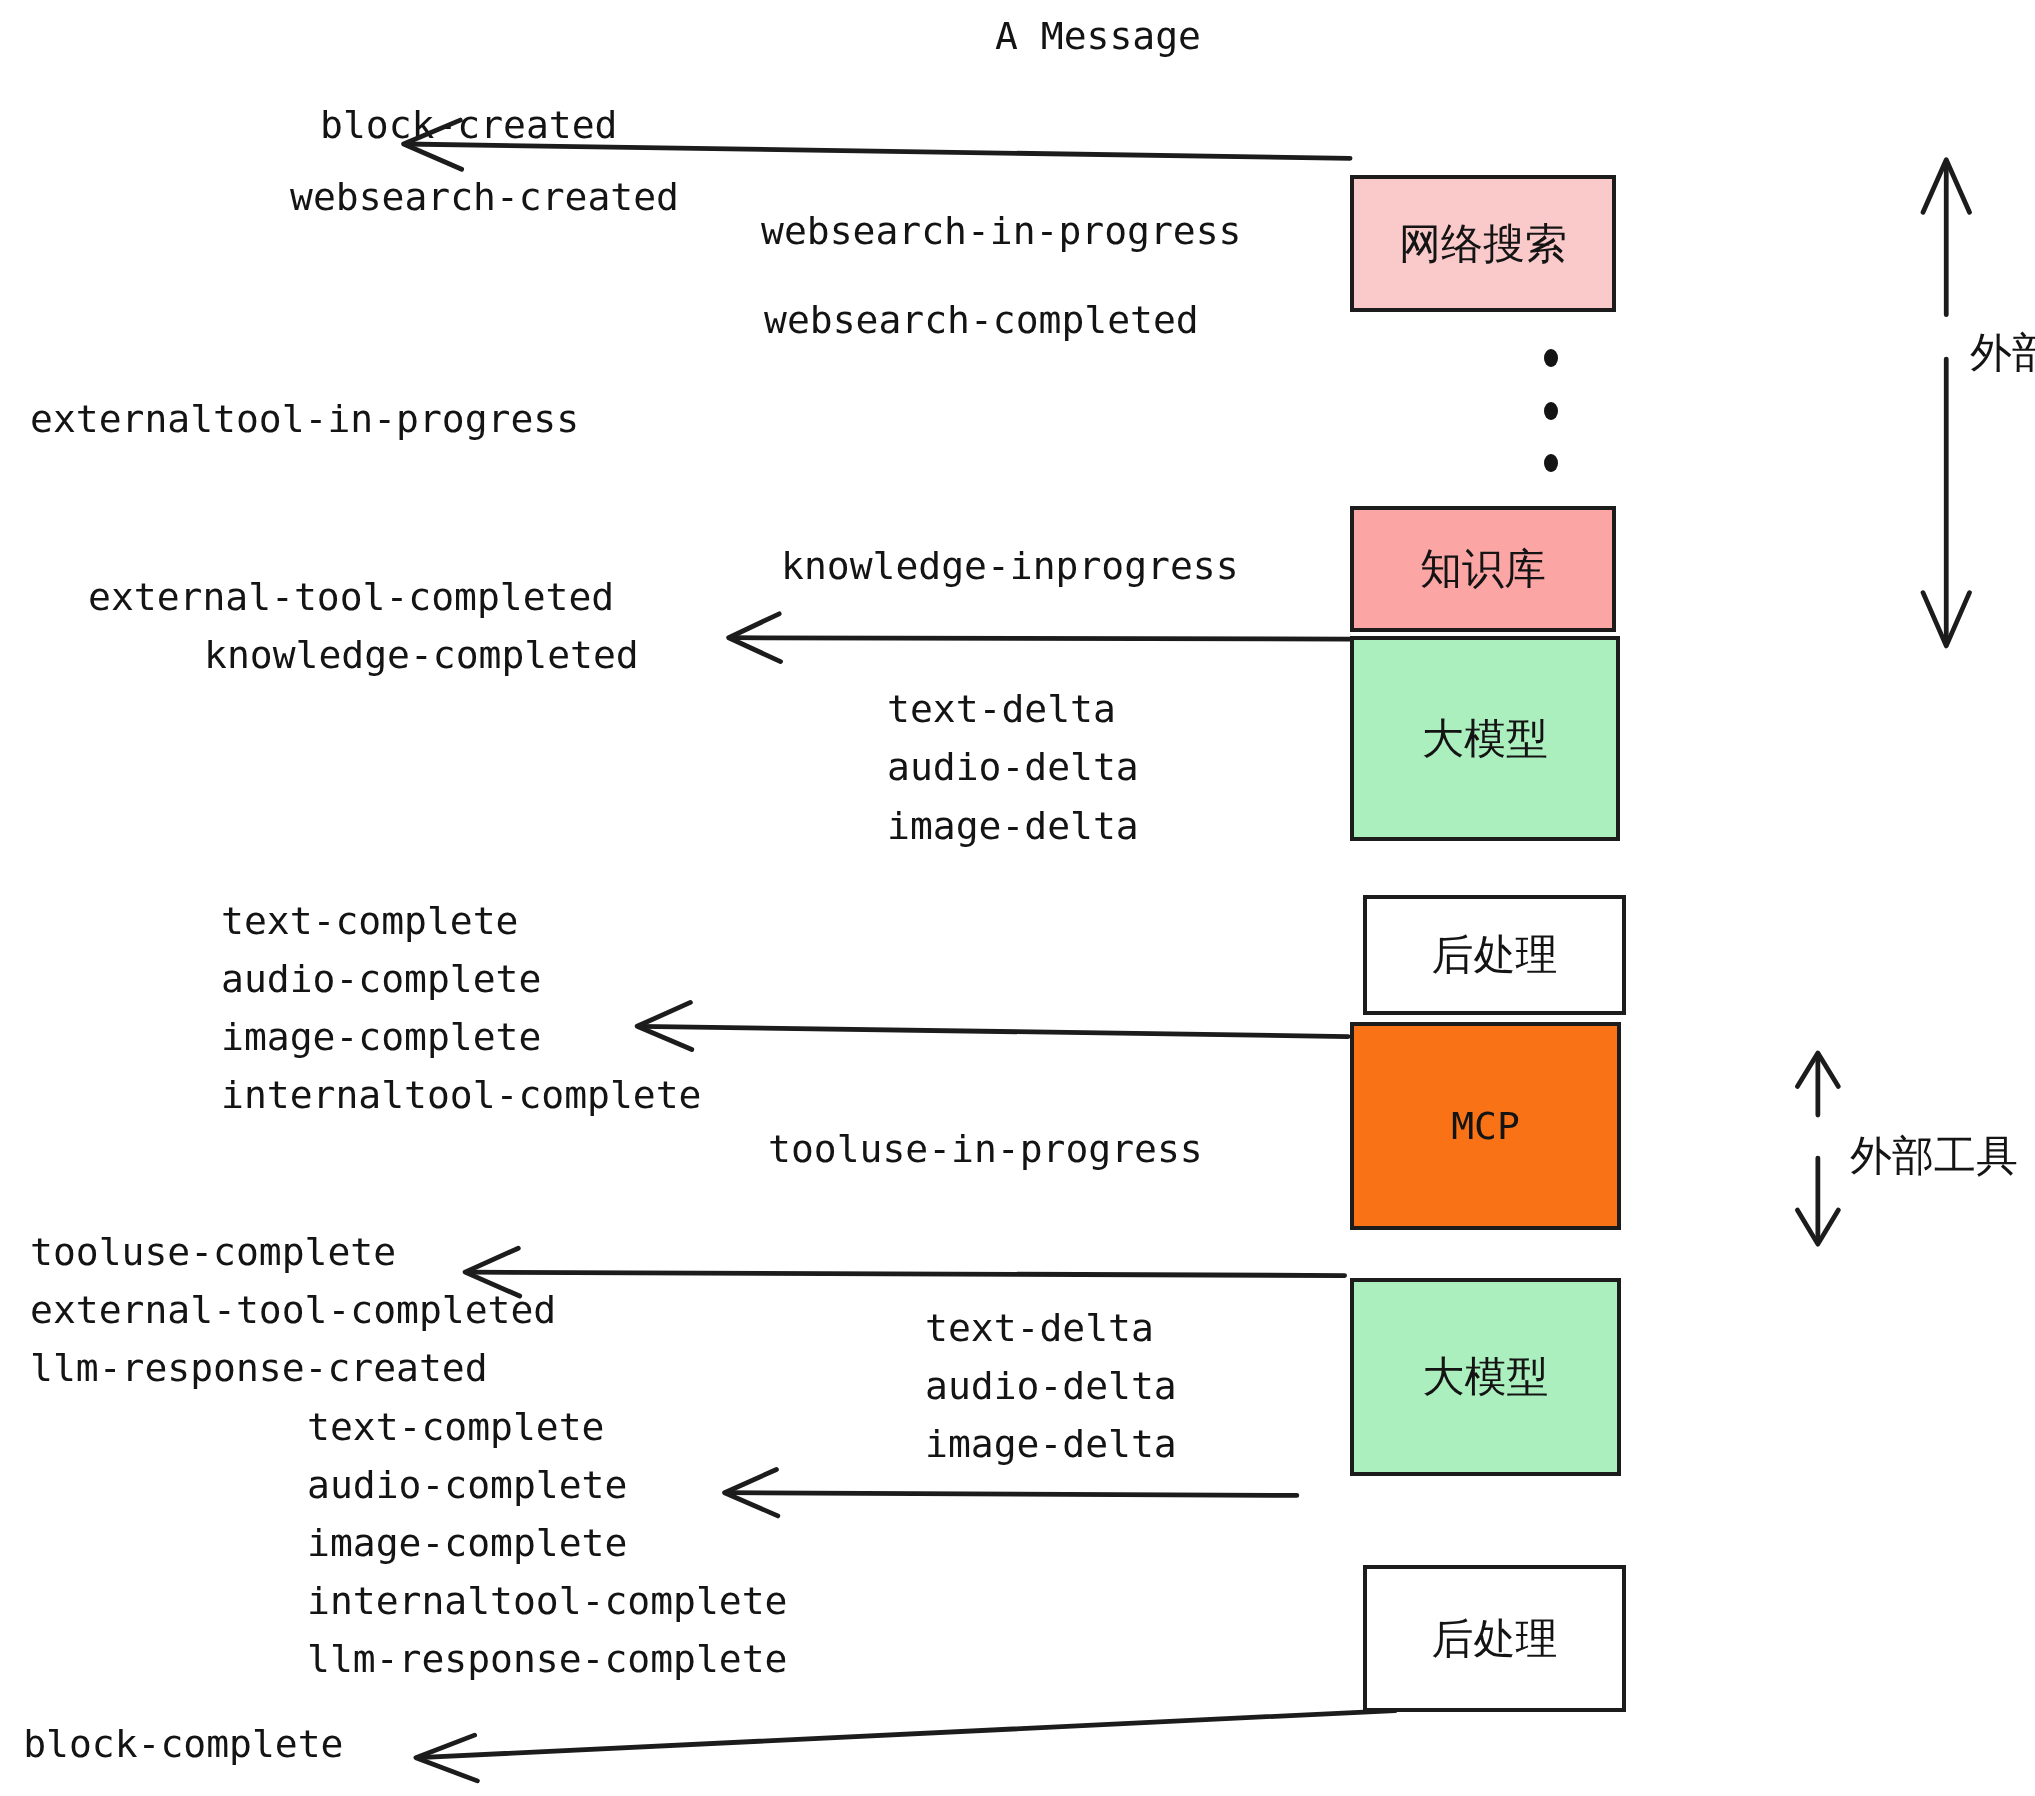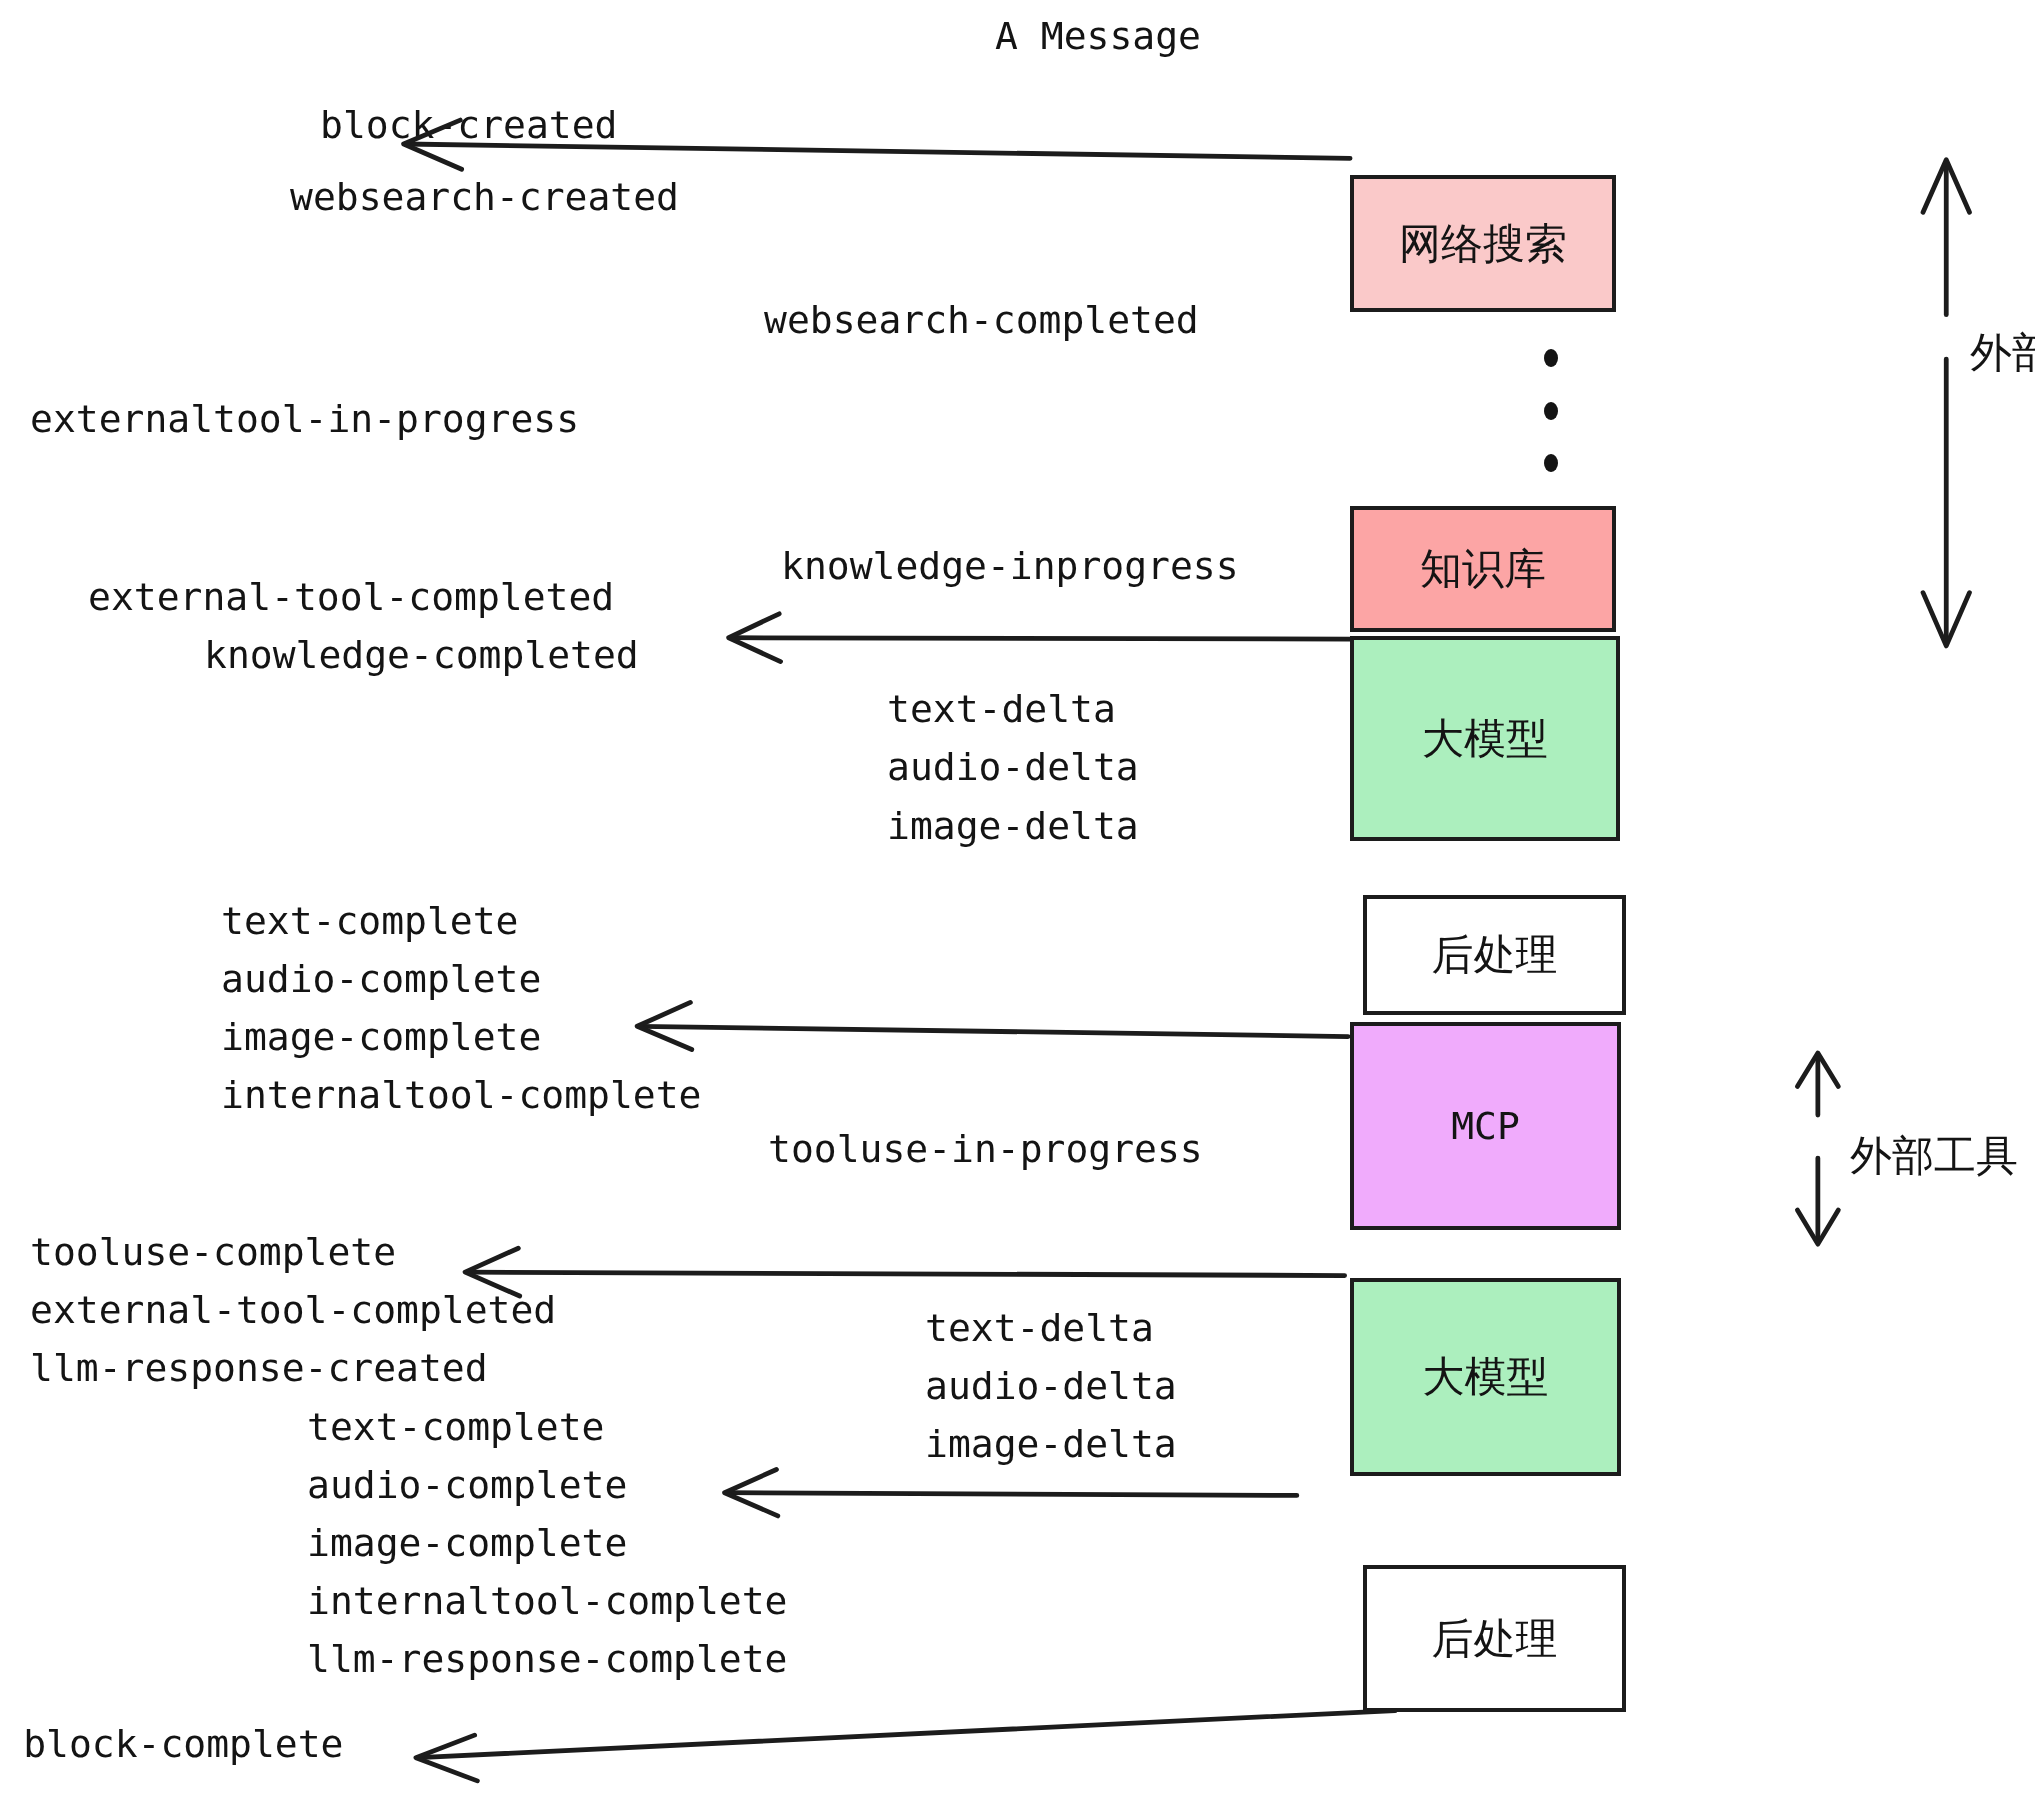--- a/index.html
+++ b/index.html
@@ -47,37 +47,38 @@
   </div>
 
   <div class="box" style="left:1337px;top:632px;width:270px;height:205px;background:#ACEFBE;">
     <span>大模型</span>
   </div>
 
   <div class="box" style="left:1350px;top:891px;width:263px;height:120px;background:#FFFFFF;">
     <span>后处理</span>
   </div>
 
-  <div class="box mcp" style="left:1337px;top:1018px;width:271px;height:208px;background:#f0abfc;">
+  <div class="box mcp" style="left:1337px;top:1018px;width:271px;height:208px;background:#f97316;">
     <span>MCP</span>
   </div>
 
   <div class="box" style="left:1337px;top:1274px;width:271px;height:198px;background:#ACEFBE;">
     <span>大模型</span>
   </div>
 
   <div class="box" style="left:1350px;top:1561px;width:263px;height:147px;background:#FFFFFF;">
     <span>后处理</span>
   </div>
 
   <div class="cnlabel" style="left:1957px;top:321px;">外部工具</div>
   <div class="cnlabel" style="left:1837px;top:1124px;">外部工具</div>
 
   <div class="lbl" style="left:307px;top:102px;">block-created</div>
   <div class="lbl" style="left:277px;top:174px;">websearch-created</div>
+  <div class="lbl" style="left:748px;top:208px;">websearch-in-progress</div>
   <div class="lbl" style="left:751px;top:297px;">websearch-completed</div>
 
   <div class="lbl" style="left:17px;top:396px;">externaltool-in-progress</div>
 
   <div class="lbl" style="left:768px;top:543px;">knowledge-inprogress</div>
   <div class="lbl" style="left:75px;top:574px;">external-tool-completed</div>
   <div class="lbl" style="left:191px;top:632px;">knowledge-completed</div>
 
   <div class="lbl" style="left:874px;top:686px;">text-delta</div>
   <div class="lbl" style="left:874px;top:744px;">audio-delta</div>

